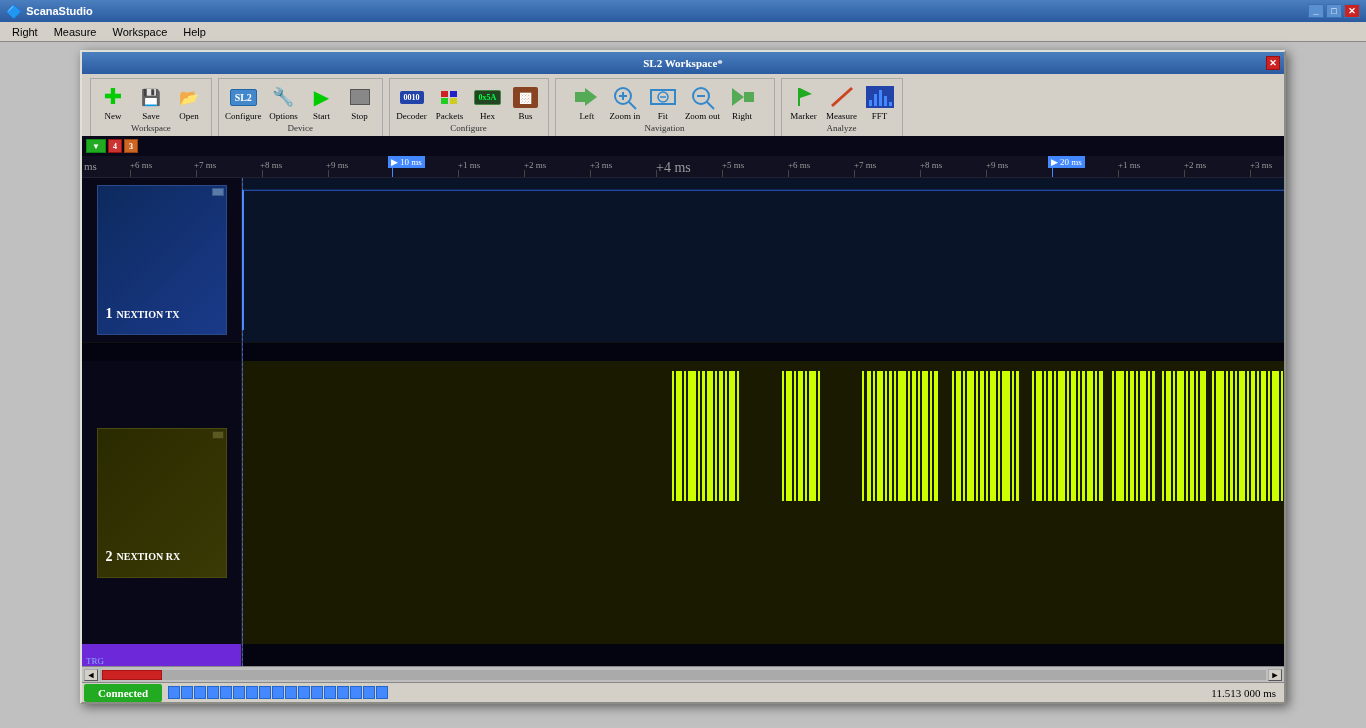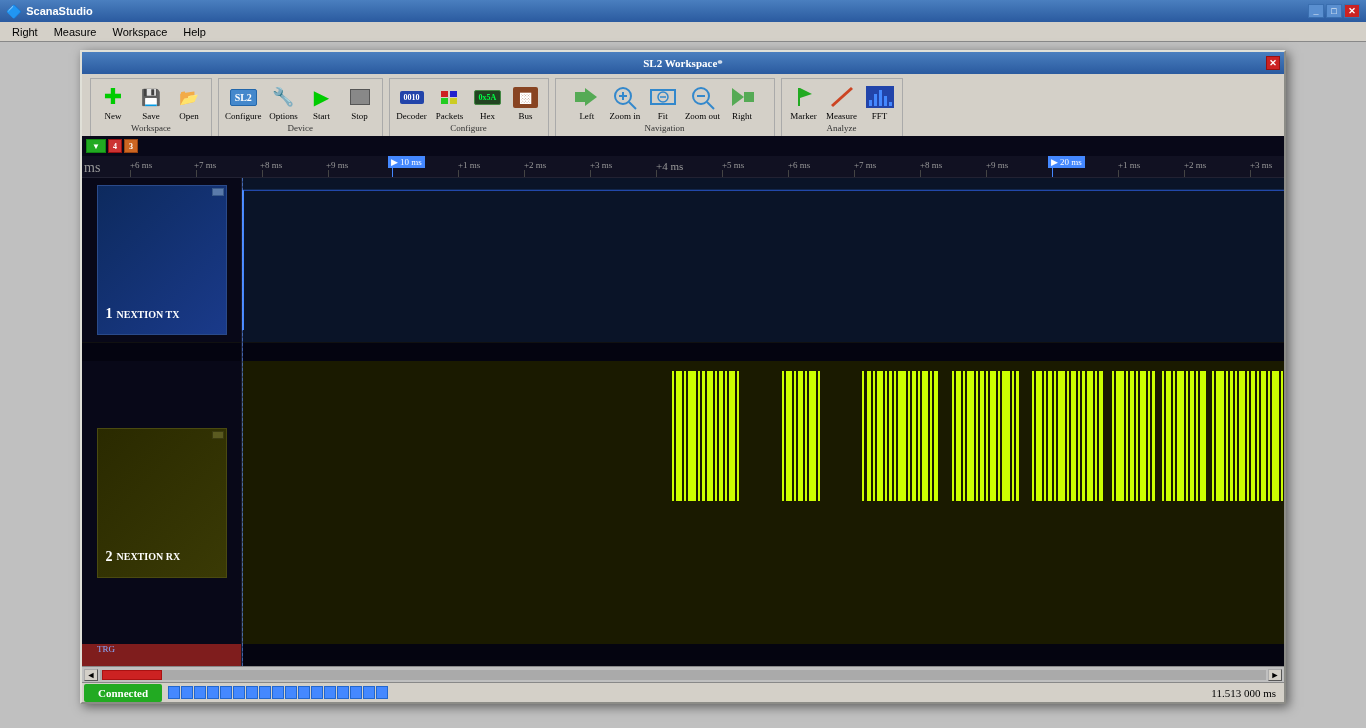--- a/index.html
+++ b/index.html
@@ -397,36 +397,36 @@
       <div style="position:absolute; top:84px; left:0; right:0; bottom:20px; background:#080818; display:flex; flex-direction:column;">
 
         <div style="height:20px; background:#080818; display:flex; align-items:center; padding-left:4px; gap:2px;">
           <div style="width:20px; height:14px; background:#22aa22; border:1px solid #118811; display:flex; align-items:center; justify-content:center; color:white; font-size:8px;">▼</div>
           <div style="width:14px; height:14px; background:#cc3333; border:1px solid #991111; display:flex; align-items:center; justify-content:center; color:white; font-size:8px; font-weight:bold;">4</div>
           <div style="width:14px; height:14px; background:#cc6622; border:1px solid #994411; display:flex; align-items:center; justify-content:center; color:white; font-size:8px; font-weight:bold;">3</div>
         </div>
 
         <div style="height:22px; background:#111122; border-bottom:1px solid #222233; position:relative; overflow:hidden;">
 
-          <span style="position:absolute; left:2px; color:#999; font-size:14px; top:4px;">ms</span>
+          <span style="position:absolute; left:2px; color:#999; font-size:11px; top:4px;">ms</span>
           <span style="position:absolute; left:48px; color:#999; font-size:9px; top:4px;">+6 ms</span>
           <span style="position:absolute; left:112px; color:#999; font-size:9px; top:4px;">+7 ms</span>
           <span style="position:absolute; left:178px; color:#999; font-size:9px; top:4px;">+8 ms</span>
           <span style="position:absolute; left:244px; color:#999; font-size:9px; top:4px;">+9 ms</span>
 
           <div style="position:absolute; left:310px; top:0; bottom:0; width:1px; background:#4488ff;"></div>
           <div style="position:absolute; left:306px; top:0; background:#4488ff; color:white; font-size:9px; padding:1px 3px; display:flex; align-items:center;">
             <span style="margin-right:2px;">▶</span>
               <span>10 ms</span>
           </div>
 
           <span style="position:absolute; left:376px; color:#999; font-size:9px; top:4px;">+1 ms</span>
           <span style="position:absolute; left:442px; color:#999; font-size:9px; top:4px;">+2 ms</span>
           <span style="position:absolute; left:508px; color:#999; font-size:9px; top:4px;">+3 ms</span>
-          <span style="position:absolute; left:574px; color:#999; font-size:11px; top:4px;">+4 ms</span>
+          <span style="position:absolute; left:574px; color:#999; font-size:14px; top:4px;">+4 ms</span>
           <span style="position:absolute; left:640px; color:#999; font-size:9px; top:4px;">+5 ms</span>
           <span style="position:absolute; left:706px; color:#999; font-size:9px; top:4px;">+6 ms</span>
           <span style="position:absolute; left:772px; color:#999; font-size:9px; top:4px;">+7 ms</span>
           <span style="position:absolute; left:838px; color:#999; font-size:9px; top:4px;">+8 ms</span>
           <span style="position:absolute; left:904px; color:#999; font-size:9px; top:4px;">+9 ms</span>
 
           <div style="position:absolute; left:970px; top:0; bottom:0; width:1px; background:#4488ff;"></div>
           <div style="position:absolute; left:966px; top:0; background:#4488ff; color:white; font-size:9px; padding:1px 3px; display:flex; align-items:center;">
             <span style="margin-right:2px;">▶</span>
               <span>20 ms</span>
@@ -473,21 +473,21 @@
             <div style="flex:1; display:flex; align-items:center; justify-content:center;">
               <div style="width:130px; height:150px; background:linear-gradient(135deg, #2a2a00, #3a3a05); border:1px solid #4a4a10; position:relative;">
                 <div style="position:absolute; top:2px; right:2px; width:12px; height:8px; background:#5a5a20; border:1px solid #3a3a10; cursor:pointer;"></div>
                 <div style="position:absolute; bottom:12px; left:8px; display:flex; align-items:center; gap:4px;">
                   <span style="color:white; font-size:14px; font-weight:bold;">2</span>
                   <span style="color:white; font-size:10px; font-weight:bold;">NEXTION RX</span>
                 </div>
               </div>
             </div>
 
-            <div style="height:22px; background:#7f1d1d; display:flex; align-items:flex-start; padding-left:15px;">
+            <div style="height:22px; background:#6d28d9; display:flex; align-items:flex-end; padding-left:4px;">
               <span style="color:#88aaff; font-size:9px;">TRG</span>
             </div>
           </div>
 
           <div style="flex:1; display:flex; flex-direction:column; position:relative; overflow:hidden;">
 
             <div style="position:absolute; left:0; top:0; bottom:0; width:1px; background:rgba(100,150,255,0.4); border-left:1px dashed rgba(100,150,255,0.4); z-index:10;"></div>
 
             <div style="height:165px; background:#0a1428; border-bottom:1px solid #111;">
 

